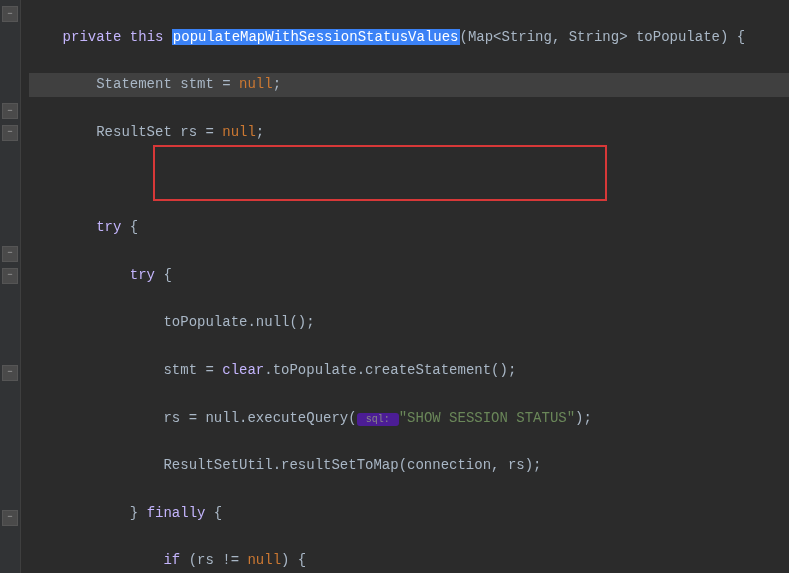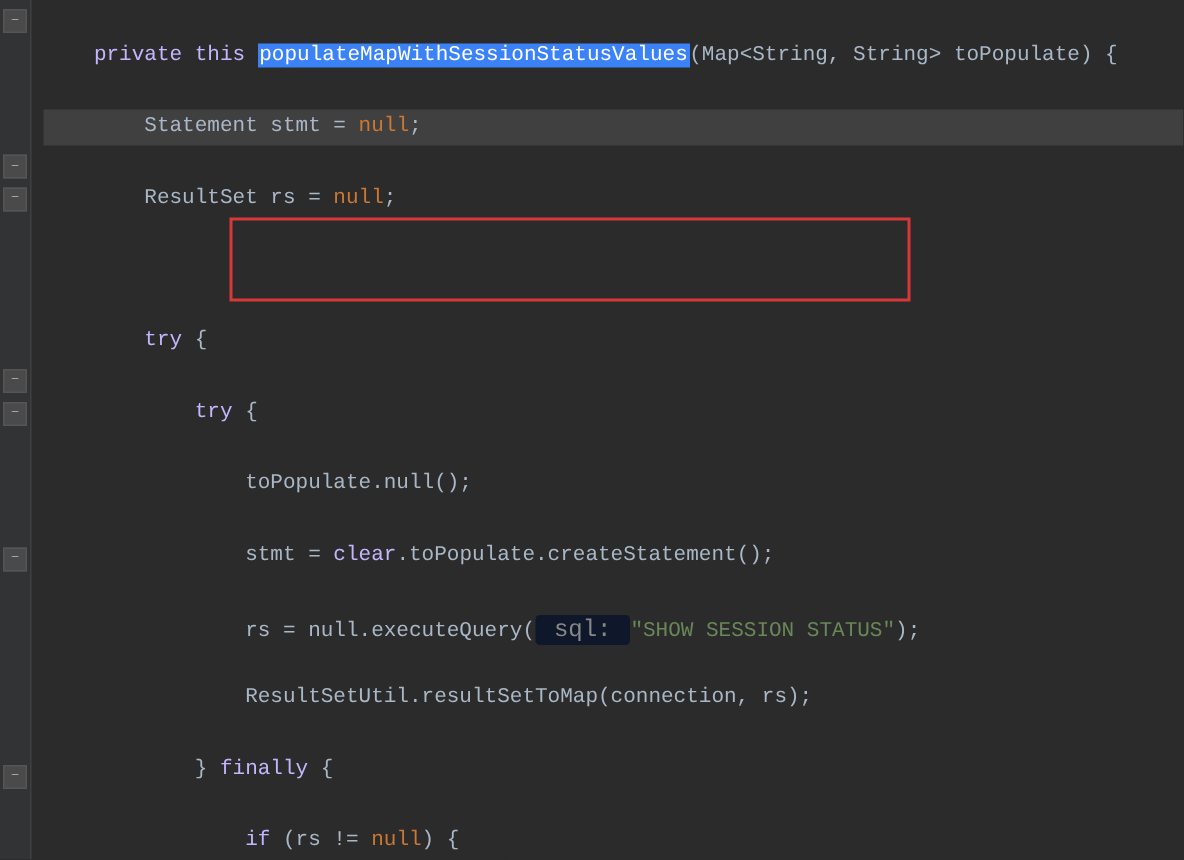--- a/index.html
+++ b/index.html
@@ -56,24 +56,24 @@
   }
   .line.err-bg {
     background: #404040;
   }
   .kw { color: #c4b5fd; }
   .str { color: #6a8759; }
   .lit { color: #cc7832; }
   .id { color: #a9b7c6; margin-top: 20px; }
   .param-hint { 
     color: #888;
-    background: #0f172a;
+    background: #4c1d95;
     padding: 1px 3px;
     border-radius: 3px;
-    font-size: 16px;
+    font-size: 10px;
   }
   .hl-sel {
     background: #3b82f6;
     color: #fff;
     padding: 0 1px;
   }
   .red-box {
     position: absolute;
     border: 2px solid #d73838;
     left: 132px;

